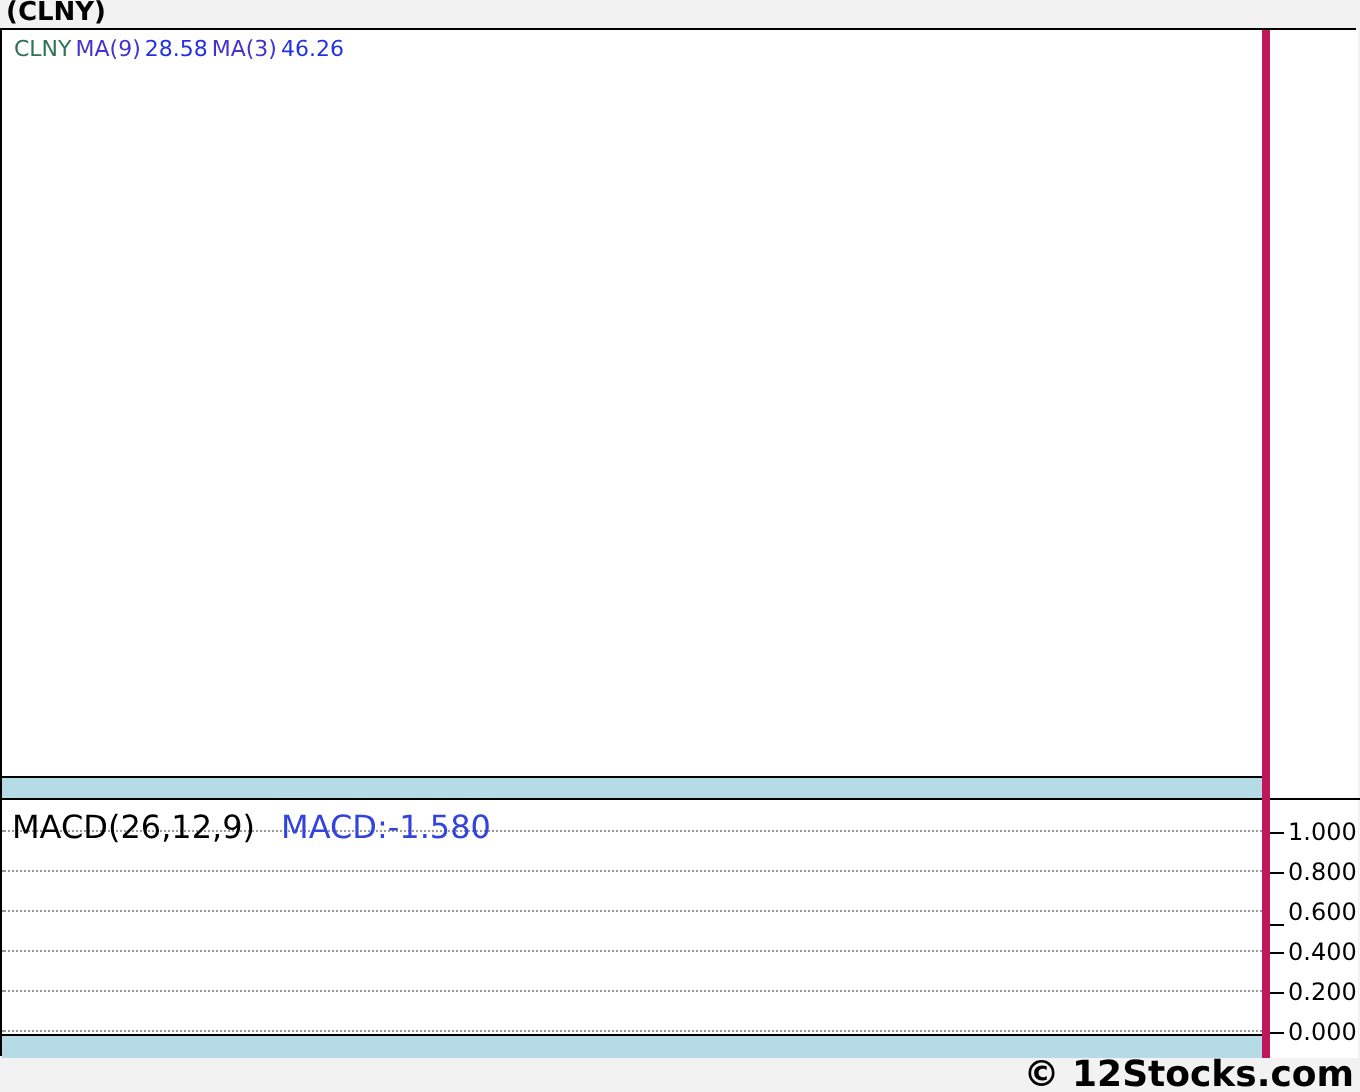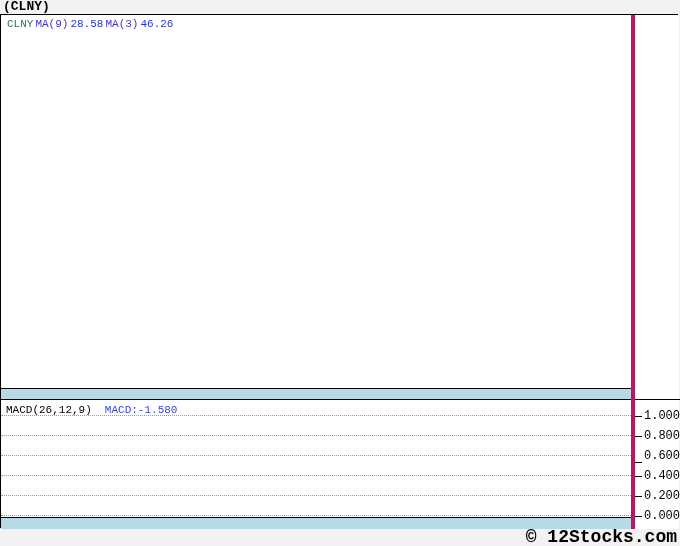--- a/index.html
+++ b/index.html
@@ -1,15 +1,15 @@
 <!DOCTYPE html>
 <html><head>
 <meta charset="utf-8">
 <style>
-  * { margin:0; padding:0; box-sizing:border-box;font-family:Liberation Mono, monospace; }
+  * { margin:0; padding:0; box-sizing:border-box; }
   html,body { width:680px; height:546px; }
   body { background:#f2f2f2; font-family:"DejaVu Sans", sans-serif; }
   .page { position:relative; width:680px; height:546px; overflow:hidden; }
 
   .title { position:absolute; left:3px; top:0; height:14px; line-height:14px;
            font-size:13px; font-weight:bold; color:#000; }
 
   .frame { position:absolute; left:0; top:14px; width:678px; height:514px;
            border:1px solid #000; background:#fff; }
 
@@ -18,21 +18,21 @@
             font-size:11px; white-space:nowrap; }
   .sym   { color:#2d7355; }
   .ma-lb { color:#4433cc; }
   .ma-vl { color:#2233dd; }
 
   .sep-band { position:absolute; left:0; top:373px; width:630px; height:12px;
               background:#b5dbe7; border-top:1px solid #000; border-bottom:1px solid #000; }
 
   .macd-panel { position:absolute; left:0; top:385px; width:630px; height:117px; background:#fff; }
   .macd-legend { position:absolute; left:5px; top:4px; display:flex; gap:13px;
-                 font-size:11px; white-space:nowrap; z-index:2; }
+                 font-size:16px; white-space:nowrap; z-index:2; }
   .macd-name { color:#000; }
   .macd-val  { color:#3344dd; }
   .grid { position:absolute; left:0; width:630px; height:0; border-top:1px dotted #999; }
   .g0 { top:15px; } .g1 { top:35px; } .g2 { top:55px; }
   .g3 { top:75px; } .g4 { top:95px; } .g5 { top:115px; }
 
   .bottom-band { position:absolute; left:0; top:502px; width:630px; height:12px;
                  background:#b5dbe7; border-top:1px solid #000; }
 
   .axis-col { position:absolute; left:630px; top:0; width:48px; height:514px;

